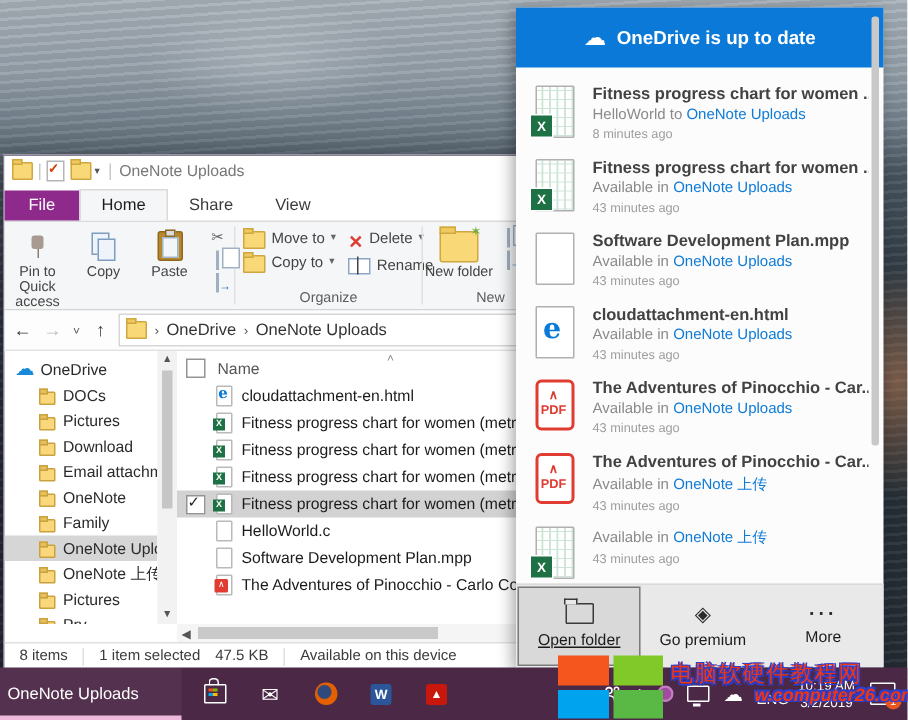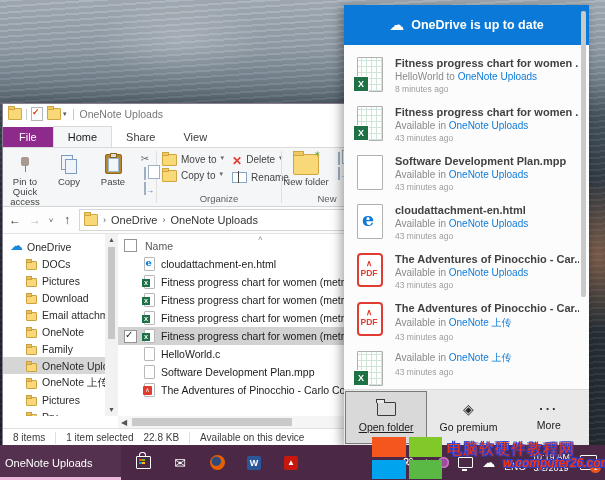--- a/index.html
+++ b/index.html
@@ -421,21 +421,21 @@
     <span class="arr">◀</span>
     <span class="track">
         <span class="hthumb"></span>
       </span>
   </div>
 
   <div class="statusbar">
     <span class="seg">8 items</span>
     <span class="seg">
       <span>1 item selected</span>
-      <span>22.8 KB</span>
+      <span>47.5 KB</span>
     </span>
     <span class="seg">Available on this device</span>
   </div>
 </div>
 
 <div class="panel">
   <div class="phead">
     <span class="cloud">☁</span>
     <span>OneDrive is up to date</span>
   </div>

